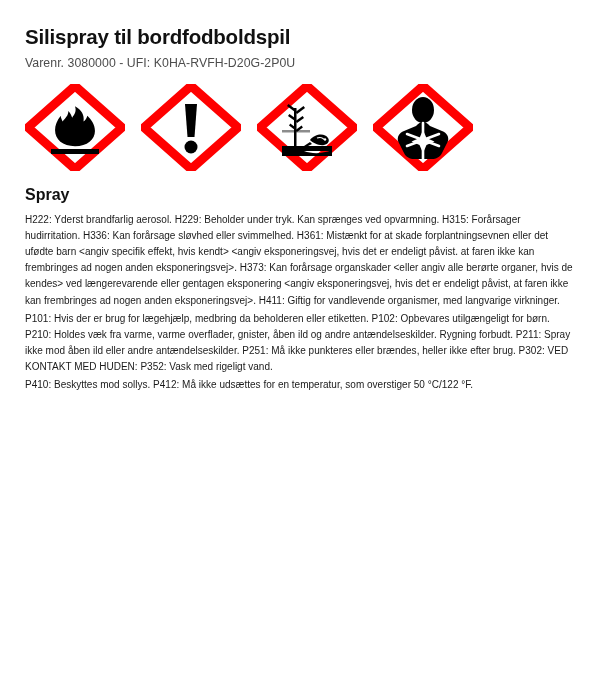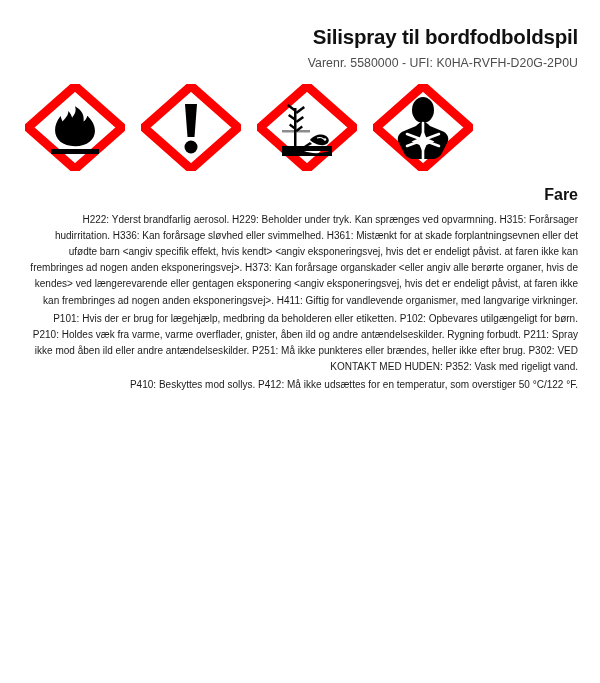--- a/index.html
+++ b/index.html
@@ -13,21 +13,20 @@
     height: 683px;
     font-family: "Liberation Sans", sans-serif;
     color: #1a1a1a;
     -webkit-font-smoothing: antialiased;
     overflow: hidden;
   }
   .label-sheet {
     padding: 25px 22px 0 25px;
     box-sizing: border-box;
     width: 600px;
-    text-align: right;
   }
   .product-title {
     font-size: 20.5px;
     font-weight: bold;
     letter-spacing: -0.2px;
     line-height: 1.2;
     margin: 0 0 6px 0;
     color: #111111;
   }
   .product-meta {
@@ -77,21 +76,21 @@
     margin-bottom: 17px;
   }
 </style>
 </head>
 <body>
 
 <div class="label-sheet">
 
   <h1 class="product-title">Silispray til bordfodboldspil</h1>
 
-  <div class="product-meta">Varenr. 5580000 - UFI: K0HA-RVFH-D20G-2P0U</div>
+  <div class="product-meta">Varenr. 3080000 - UFI: K0HA-RVFH-D20G-2P0U</div>
 
   <div class="pictogram-row">
 
     <div class="pictogram">
       <svg viewBox="0 0 100 87" xmlns="http://www.w3.org/2000/svg">
         <polygon points="50,2 97,43.5 50,85 3,43.5" fill="#FFFFFF" stroke="#FF0000" stroke-width="9"></polygon>
         <g fill="#000000" transform="translate(50,47) scale(0.95)">
           <path d="M0,-26
                    c 2,6 -1,9 -3,12
                    c -1,-3 -2,-5 -4,-7
@@ -160,21 +159,21 @@
           <path d="M50,39 L50,75"></path>
           <path d="M34,50 L66,62"></path>
           <path d="M66,50 L34,62"></path>
         </g>
         <path d="M50,46 l3.5,8 l8,3.5 l-8,3.5 l-3.5,8 l-3.5,-8 l-8,-3.5 l8,-3.5 z" fill="#FFFFFF"></path>
       </svg>
     </div>
 
   </div>
 
-  <div class="signal-word">Fare</div>
+  <div class="signal-word">Spray</div>
 
   <p class="statement">H222: Yderst brandfarlig aerosol. H229: Beholder under tryk. Kan sprænges ved opvarmning. H315: Forårsager hudirritation. H336: Kan forårsage sløvhed eller svimmelhed. H361: Mistænkt for at skade forplantningsevnen eller det ufødte barn &lt;angiv specifik effekt, hvis kendt&gt; &lt;angiv eksponeringsvej, hvis det er endeligt påvist. at faren ikke kan frembringes ad nogen anden eksponeringsvej&gt;. H373: Kan forårsage organskader &lt;eller angiv alle berørte organer, hvis de kendes&gt; ved længerevarende eller gentagen eksponering &lt;angiv eksponeringsvej, hvis det er endeligt påvist, at faren ikke kan frembringes ad nogen anden eksponeringsvej&gt;. H411: Giftig for vandlevende organismer, med langvarige virkninger.</p>
 
   <p class="statement">P101: Hvis der er brug for lægehjælp, medbring da beholderen eller etiketten. P102: Opbevares utilgængeligt for børn. P210: Holdes væk fra varme, varme overflader, gnister, åben ild og andre antændelseskilder. Rygning forbudt. P211: Spray ikke mod åben ild eller andre antændelseskilder. P251: Må ikke punkteres eller brændes, heller ikke efter brug. P302: VED KONTAKT MED HUDEN: P352: Vask med rigeligt vand.</p>
 
   <p class="statement">P410: Beskyttes mod sollys. P412: Må ikke udsættes for en temperatur, som overstiger 50 °C/122 °F.</p>
 
 </div>
 
 </body></html>

